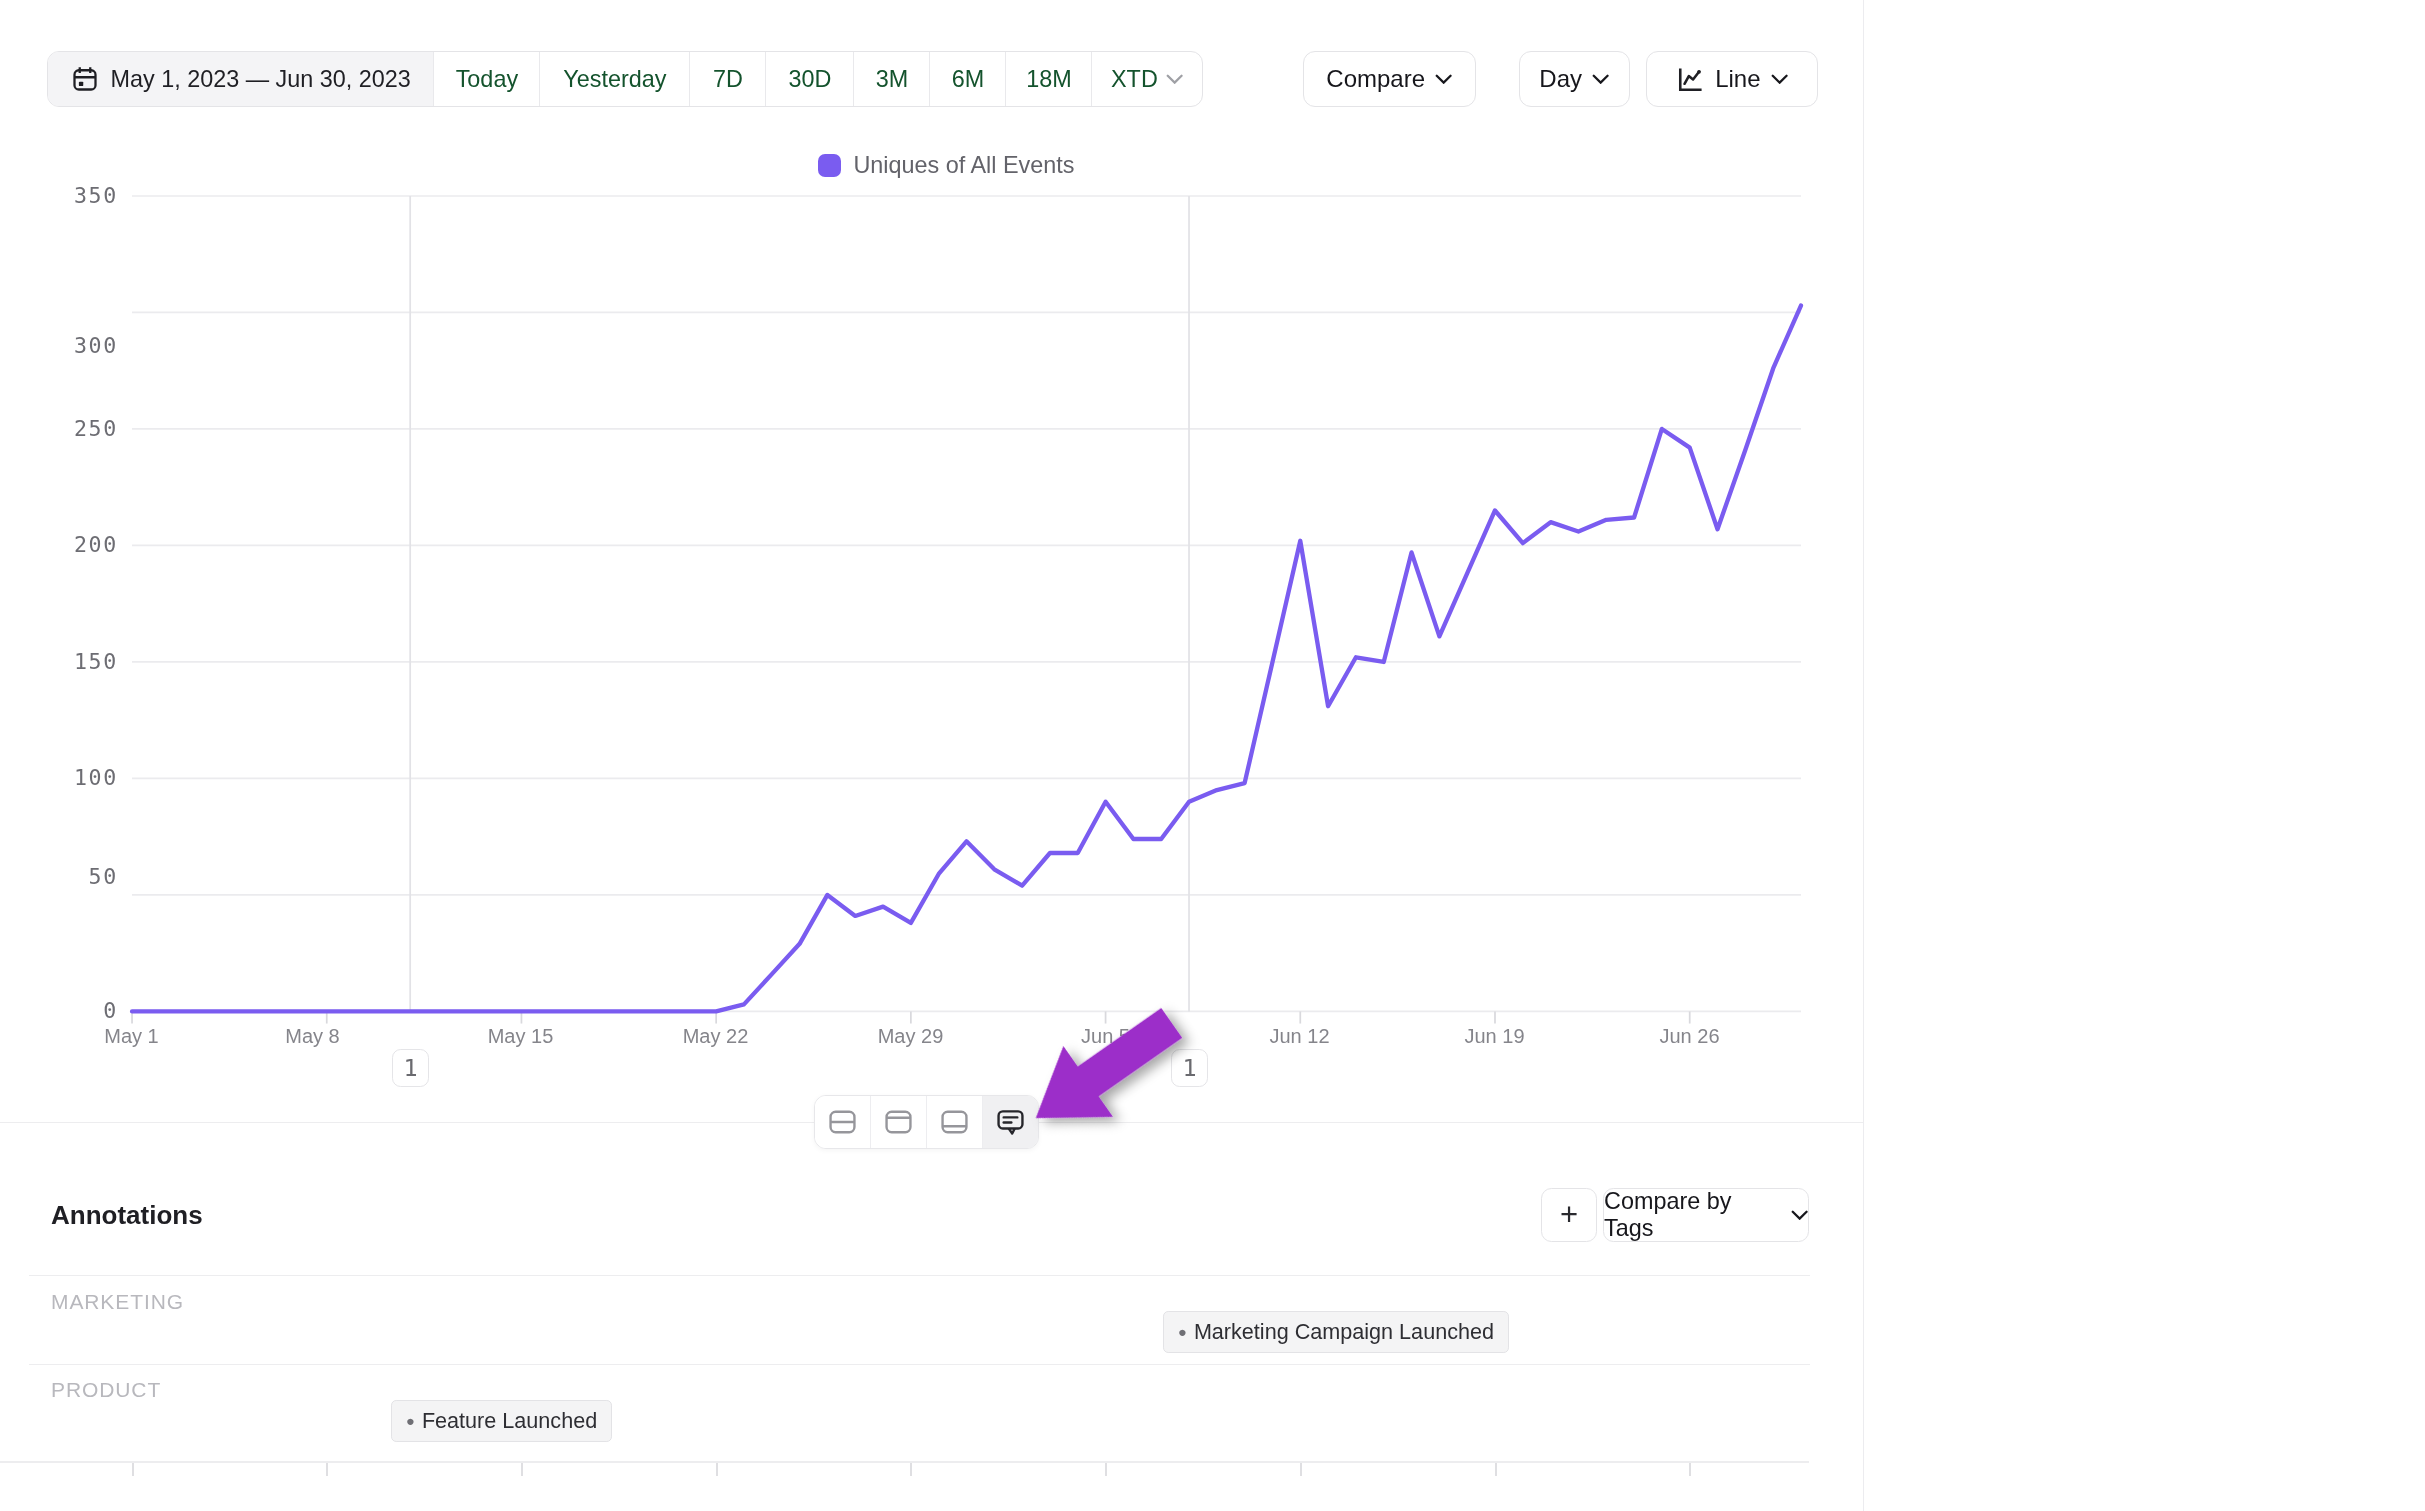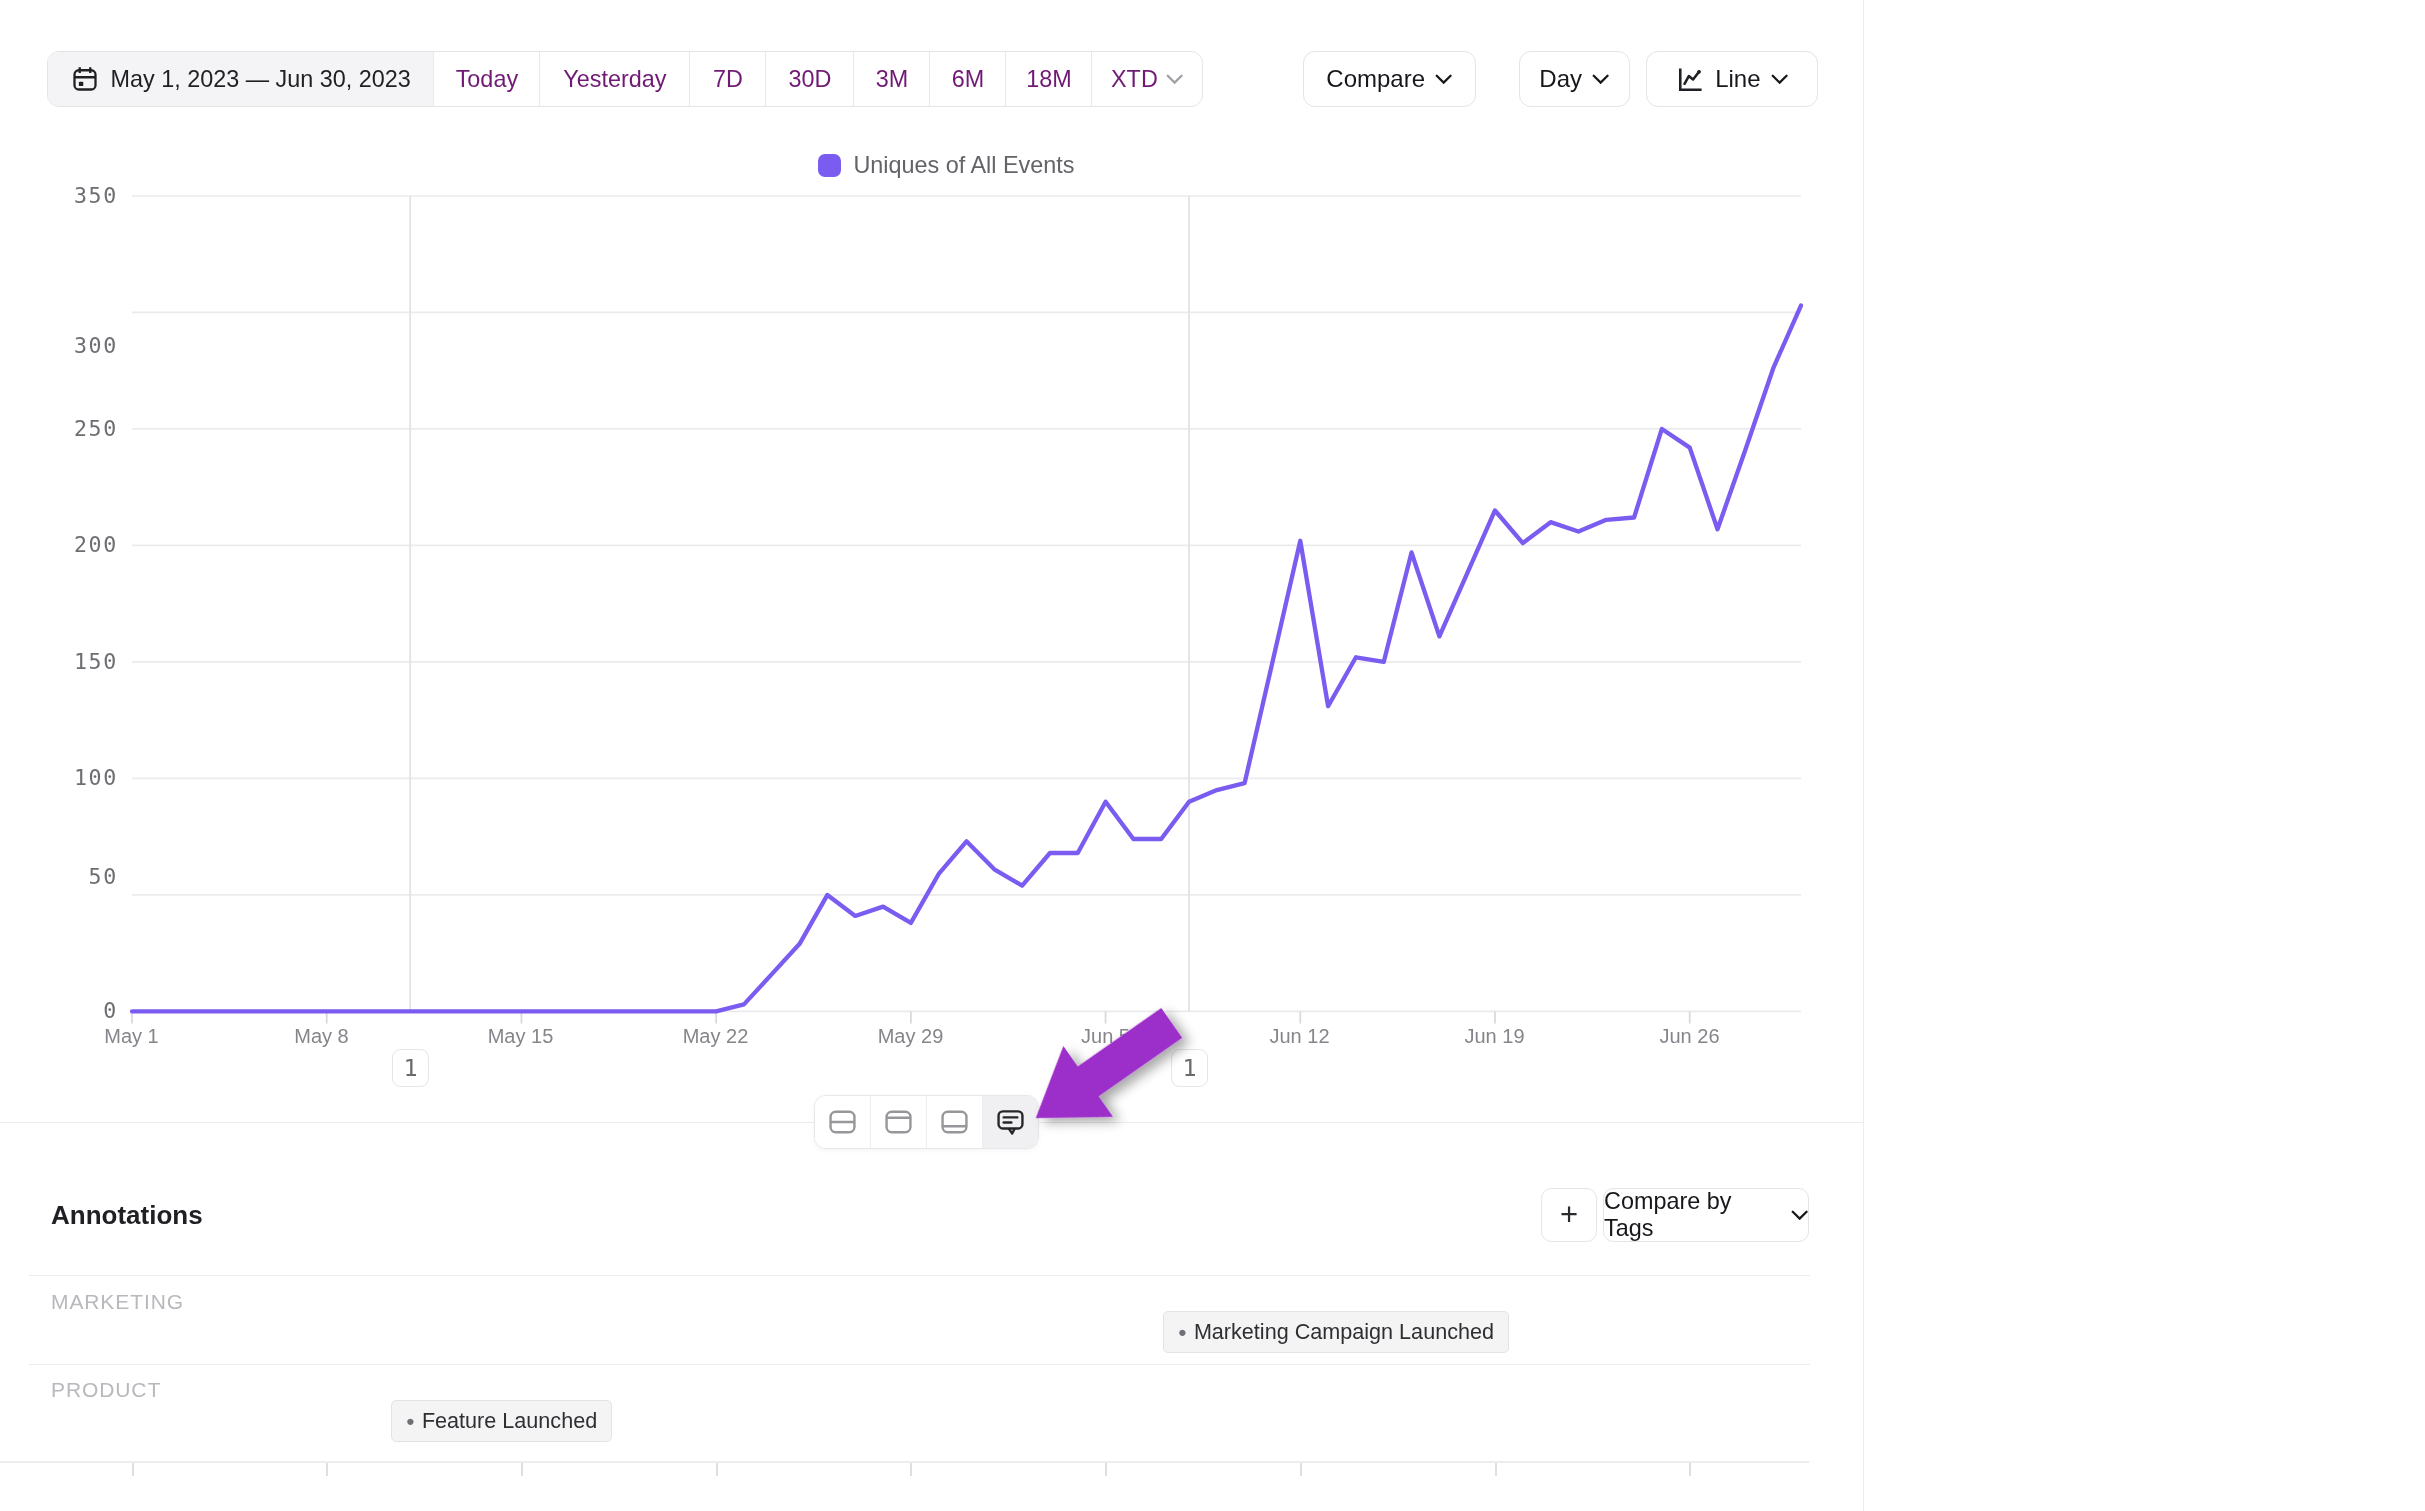--- a/index.html
+++ b/index.html
@@ -3,21 +3,21 @@
 <meta charset="utf-8">
 <style>
   html,body{margin:0;padding:0;background:#fff;}
   .stage{position:relative;width:2426px;height:1511px;overflow:hidden;background:#fff;
          font-family:"Liberation Sans",sans-serif;color:#1f1f24;}
   .abs{position:absolute;}
 
   
   .seg-control{display:flex;align-items:stretch;height:54px;border:1.7px solid #e4e4e7;
                border-radius:12px;background:#fff;overflow:hidden;}
-  .seg{display:flex;align-items:center;justify-content:center;font-size:23.4px;color:#701a75;
+  .seg{display:flex;align-items:center;justify-content:center;font-size:23.4px;color:#14532d;
        border-right:1.7px solid #e9e9ec;cursor:pointer;white-space:nowrap;}
   .seg:last-child{border-right:none;}
   .seg-date{background:#f4f4f6;color:#1f1f24;gap:12px;padding:0 22.5px;}
   .btn{display:flex;align-items:center;justify-content:center;gap:10.4px;height:54px;
        border:1.7px solid #e4e4e7;border-radius:12px;background:#fff;font-size:24px;color:#17171c;
        cursor:pointer;}
   .chev{width:17.3px;height:10.4px;flex:0 0 auto;}
 
   
   .legend{display:flex;align-items:center;gap:12px;font-size:23.4px;color:#63636a;}
@@ -153,21 +153,21 @@
         <div class="ylabel" style="top: 864px;">50</div>
         <div class="ylabel" style="top: 765px;">100</div>
         <div class="ylabel" style="top: 649px;">150</div>
         <div class="ylabel" style="top: 532px;">200</div>
         <div class="ylabel" style="top: 416px;">250</div>
         <div class="ylabel" style="top: 299px; margin-top: 34px;">300</div>
         <div class="ylabel" style="top: 183px;">350</div>
       </div>
     <div id="x-labels">
         <div class="xlabel" style="left: 71px; top: 1025px;">May 1</div>
-        <div class="xlabel" style="left: 261px; top: 1025px;">May 8</div>
+        <div class="xlabel" style="left: 252px; top: 1025px;">May 8</div>
         <div class="xlabel" style="left: 460px; top: 1025px;">May 15</div>
         <div class="xlabel" style="left: 655px; top: 1025px;">May 22</div>
         <div class="xlabel" style="left: 850px; top: 1025px;">May 29</div>
         <div class="xlabel" style="left: 1045px; top: 1025px;">Jun 5</div>
         <div class="xlabel" style="left: 1239px; top: 1025px;">Jun 12</div>
         <div class="xlabel" style="left: 1434px; top: 1025px;">Jun 19</div>
         <div class="xlabel" style="left: 1629px; top: 1025px;">Jun 26</div>
       </div>
     <div id="marker-badges">
         <div class="count-badge" style="left: 392px; top: 1049px;">1</div>

